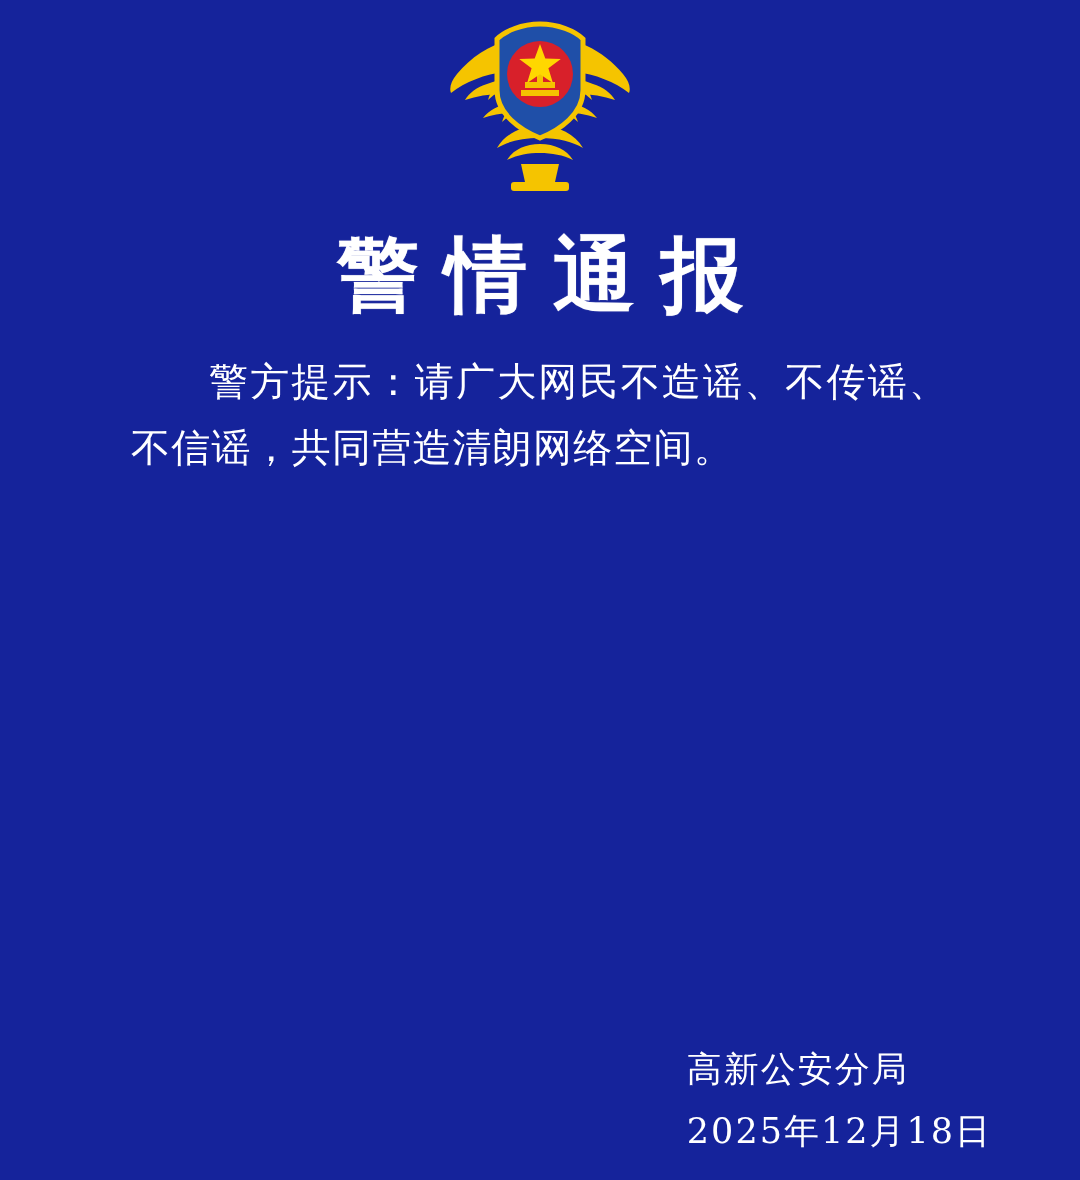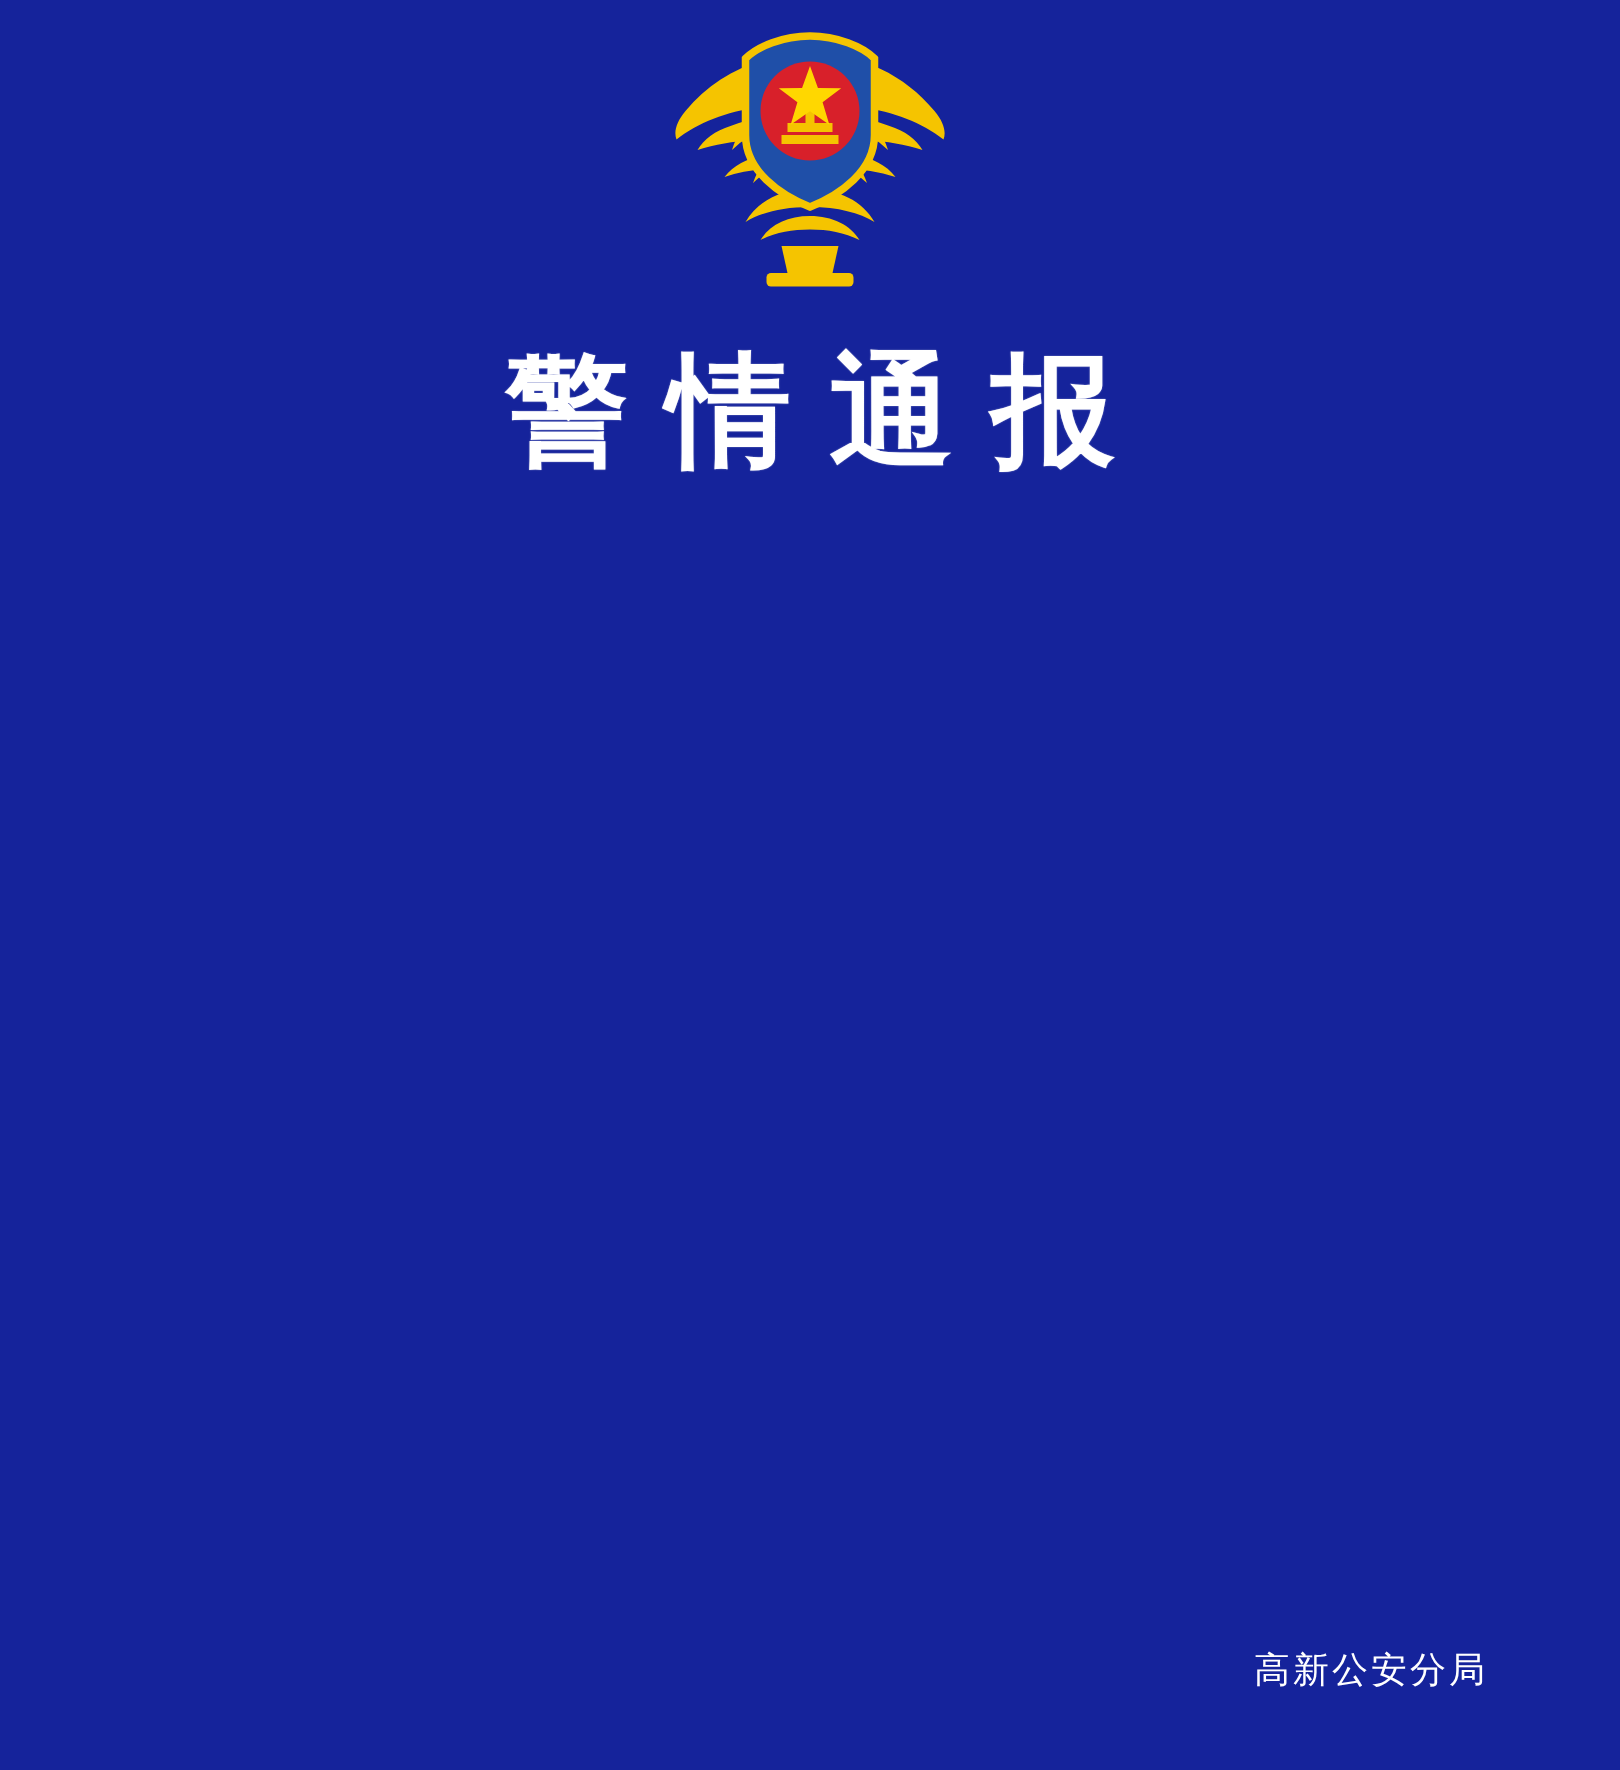--- a/index.html
+++ b/index.html
@@ -62,23 +62,23 @@
   }
   .body-text p {
     margin: 0;
     text-indent: 2em;
   }
 
   
   .signature {
     position: absolute;
     right: 88px;
-    bottom: 36px;
+    bottom: 18px;
     text-align: left;
-    font-size: 24px;
+    font-size: 35px;
     line-height: 62px;
     letter-spacing: 2px;
   }
   .signature div { white-space: nowrap; }
 </style>
 </head>
 <body>
 
 <div class="page">
 
@@ -110,19 +110,21 @@
         </g>
 
         <polygon fill="#ffd700" points="115,30 120.3,44.6 135.8,44.9 123.4,54.2 127.9,69.1 115,60.2 102.1,69.1 106.6,54.2 94.2,44.9 109.7,44.6"></polygon>
       </svg>
     </div>
   </div>
 
   <div class="title">警情通报</div>
 
   <div class="body-text">
+    <p>警方提示：请广大网民不造谣、不传谣、不信谣，共同营造清朗网络空间。</p>
   </div>
 
   <div class="signature">
     <div>高新公安分局</div>
+    <div>2025年12月18日</div>
   </div>
 
 </div>
 
 </body></html>

